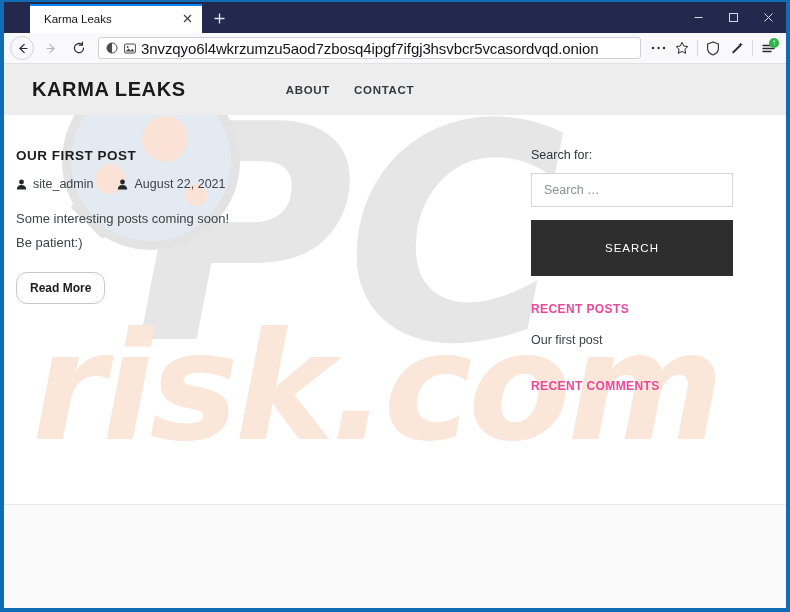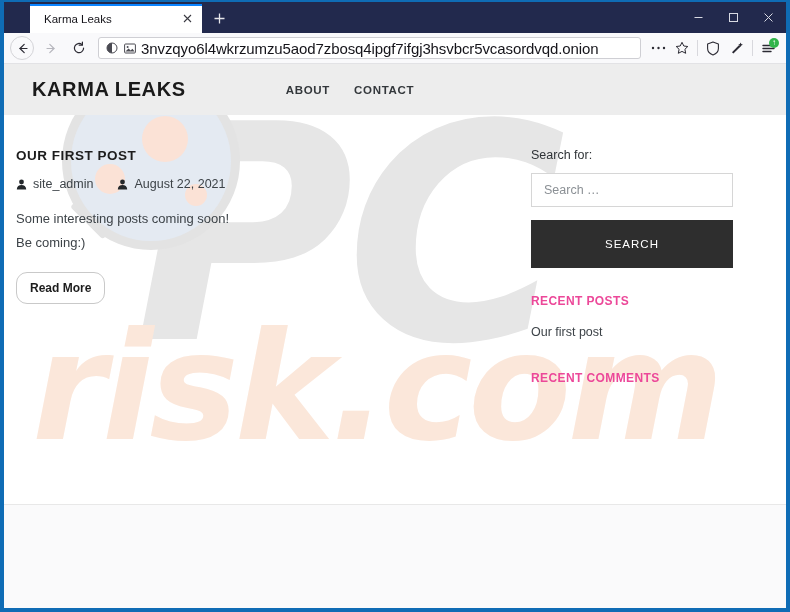--- a/index.html
+++ b/index.html
@@ -345,21 +345,21 @@
     padding: 0 12px;
     font-size: 12.5px;
     color: #14532d;
     font-family: "Liberation Sans", sans-serif;
     border-radius: 0;
     outline: none;
   }
   .search-input::placeholder { color: #8b9095; }
   .search-button {
     width: 100%;
-    height: 48px;
+    height: 56px;
     margin-top: 13px;
     background: #2e2e2e;
     border: none;
     color: #ffffff;
     font-size: 11.5px;
     letter-spacing: 1px;
     font-family: "Liberation Sans", sans-serif;
     cursor: pointer;
   }
   .widget-title {
@@ -554,21 +554,21 @@
                   <circle cx="5.5" cy="3" r="2.4" fill="currentColor"></circle>
                   <path d="M0.8 10.4 C0.8 7.4 3 6 5.5 6 C8 6 10.2 7.4 10.2 10.4 Z" fill="currentColor"></path>
                 </svg>
               </span>
               <span>August 22, 2021</span>
             </div>
           </div>
 
           <p class="post-body">
             <span>Some interesting posts coming soon!</span><br>
-            <span>Be coming:)</span>
+            <span>Be patient:)</span>
           </p>
 
           <a class="read-more">Read More</a>
         </div>
 
         <div class="side-col">
 
           <div class="widget">
             <div class="search-label">Search for:</div>
             <input class="search-input" type="text" placeholder="Search …" style="">

